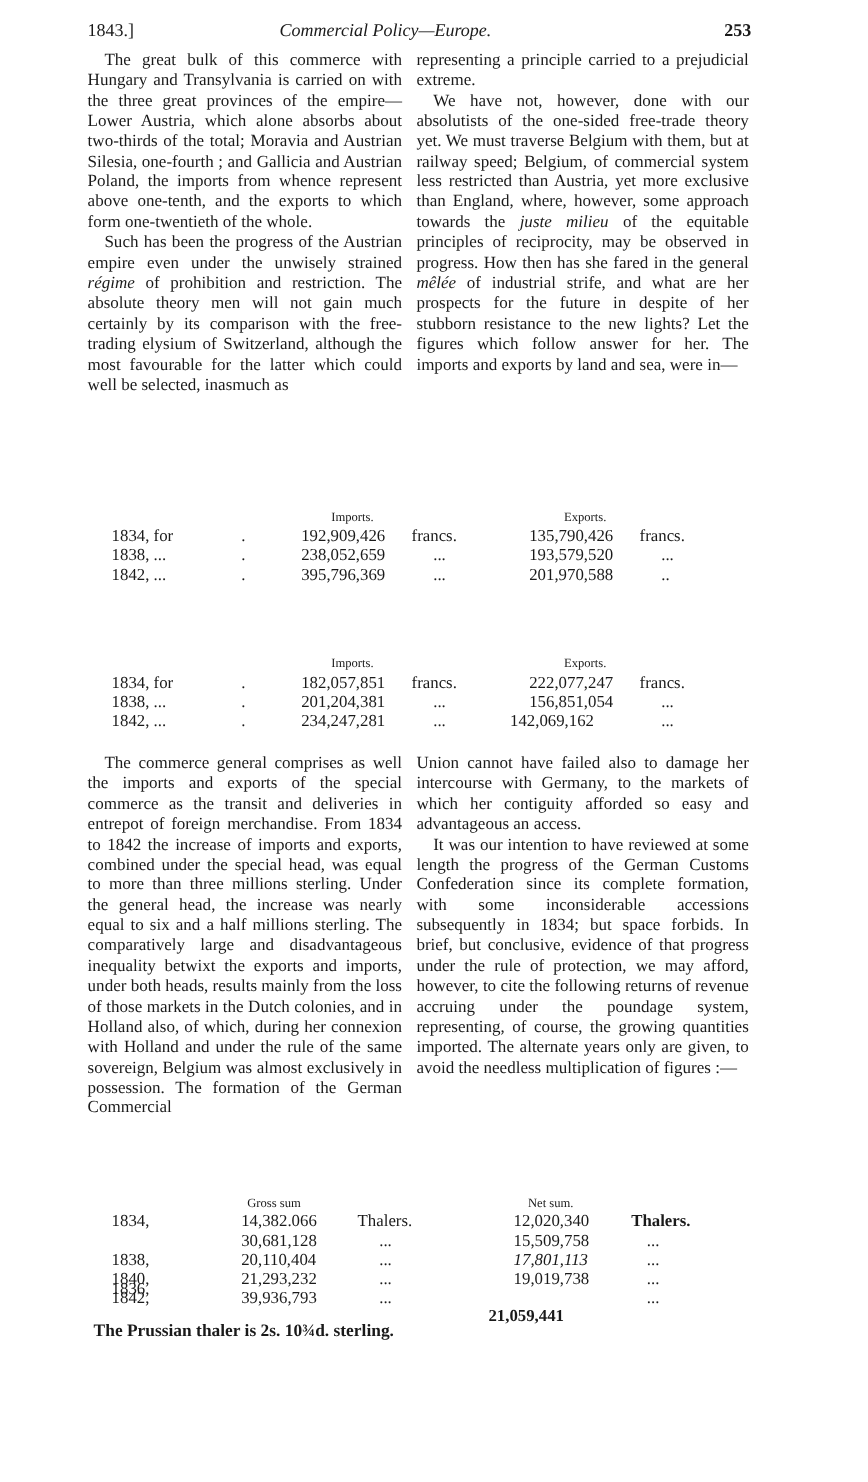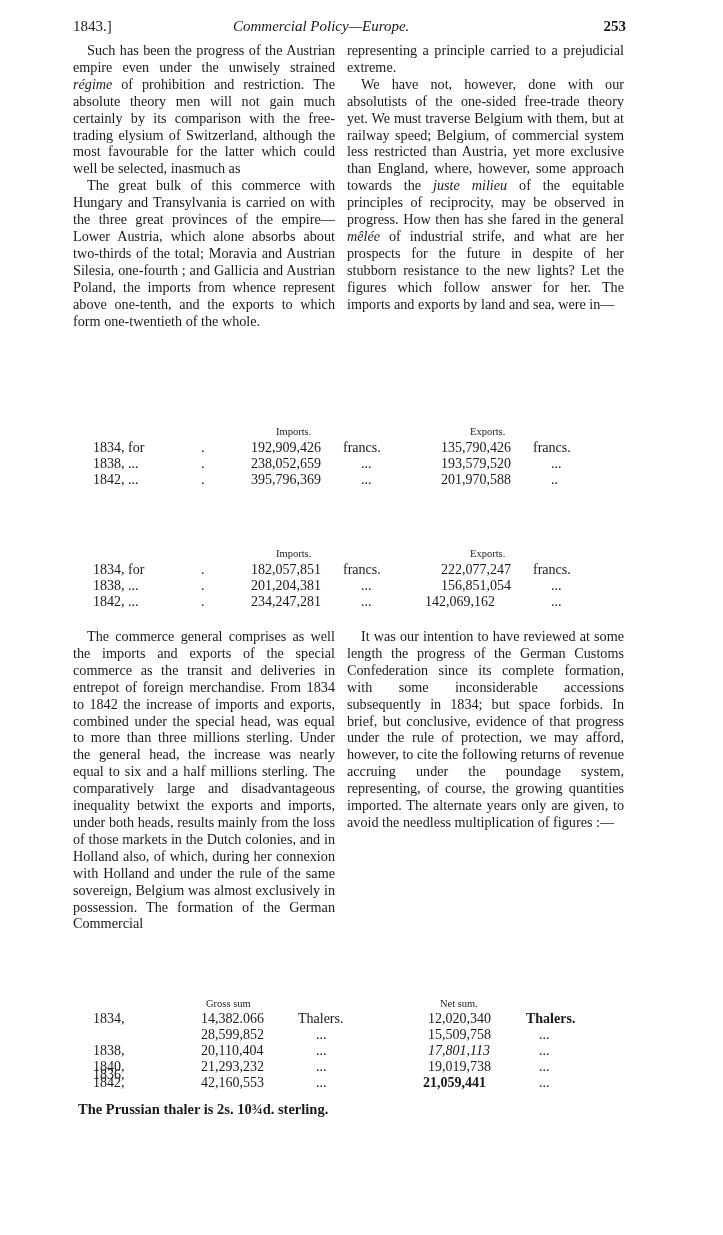--- a/index.html
+++ b/index.html
@@ -29,22 +29,22 @@
 
 <div class="page">
 
   <div class="hdr">
     <span class="left">1843.]</span>
     <span class="center">Commercial Policy—Europe.</span>
     <span class="right">253</span>
   </div>
 
   <div class="col col-l1">
+    <p class="ind">The great bulk of this commerce with Hungary and Transylvania is carried on with the three great provinces of the empire—Lower Austria, which alone absorbs about two-thirds of the total; Moravia and Austrian Silesia, one-fourth ; and Gallicia and Austrian Poland, the imports from whence represent above one-tenth, and the exports to which form one-twentieth of the whole.</p>
     <p class="ind" id="p-regime">Such has been the progress of the Austrian empire even under the unwisely strained <i>régime</i> of prohibition and restriction. The absolute theory men will not gain much certainly by its comparison with the free-trading elysium of Switzerland, although the most favourable for the latter which could well be selected, inasmuch as</p>
-    <p class="ind">The great bulk of this commerce with Hungary and Transylvania is carried on with the three great provinces of the empire—Lower Austria, which alone absorbs about two-thirds of the total; Moravia and Austrian Silesia, one-fourth ; and Gallicia and Austrian Poland, the imports from whence represent above one-tenth, and the exports to which form one-twentieth of the whole.</p>
   </div>
 
   <div class="col col-r1">
     <p>representing a principle carried to a prejudicial extreme.</p>
     <p class="ind" id="p-belgium">We have not, however, done with our absolutists of the one-sided free-trade theory yet. We must traverse Belgium with them, but at railway speed; Belgium, of commercial system less restricted than Austria, yet more exclusive than England, where, however, some approach towards the <i>juste milieu</i> of the equitable principles of reciprocity, may be observed in progress. How then has she fared in the general <i>mêlée</i> of industrial strife, and what are her prospects for the future in despite of her stubborn resistance to the new lights? Let the figures which follow answer for her. The imports and exports by land and sea, were in—</p>
   </div>
 
   <div class="tbl" style="left:73px; top:424px; width:560px;">
     <div class="row th" style="height:16px;">
       <span style="left:203px;">Imports.</span>
@@ -110,62 +110,63 @@
           <span style="left: 478px;">...</span>
         </div>
       </div>
   </div>
 
   <div class="col col-l2">
     <p class="ind">The commerce general comprises as well the imports and exports of the special commerce as the transit and deliveries in entrepot of foreign merchandise. From 1834 to 1842 the increase of imports and exports, combined under the special head, was equal to more than three millions sterling. Under the general head, the increase was nearly equal to six and a half millions sterling. The comparatively large and disadvantageous inequality betwixt the exports and imports, under both heads, results mainly from the loss of those markets in the Dutch colonies, and in Holland also, of which, during her connexion with Holland and under the rule of the same sovereign, Belgium was almost exclusively in possession. The formation of the German Commercial</p>
   </div>
 
   <div class="col col-r2">
+    <p>Union cannot have failed also to damage her intercourse with Germany, to the markets of which her contiguity afforded so easy and advantageous an access.</p>
     <p class="ind">It was our intention to have reviewed at some length the progress of the German Customs Confederation since its complete formation, with some inconsiderable accessions subsequently in 1834; but space forbids. In brief, but conclusive, evidence of that progress under the rule of protection, we may afford, however, to cite the following returns of revenue accruing under the poundage system, representing, of course, the growing quantities imported. The alternate years only are given, to avoid the needless multiplication of figures :—</p>
   </div>
 
   <div class="tbl" style="left:73px; top:996px; width:560px;">
     <div class="row th" style="height:15px;">
       <span style="left:133px;">Gross sum</span>
       <span style="left:367px;">Net sum.</span>
     </div>
     <div id="t3rows">
         <div class="row">
           <span style="left: 20px;">1834,</span>
           <span style="left: 128px;">14,382.066</span>
           <span style="left: 225px;">Thalers.</span>
           <span style="left: 355px;">12,020,340</span>
           <span class="b" style="left: 453px;">Thalers.</span>
         </div>
         <div class="row">
           <span style="left: 20px; margin-top: 40px;">1836,</span>
-          <span style="left: 128px;">28,599,852</span>
+          <span style="left: 128px;">30,681,128</span>
           <span style="left: 243px;">...</span>
           <span style="left: 355px;">15,509,758</span>
           <span style="left: 466px;">...</span>
         </div>
         <div class="row">
           <span style="left: 20px;">1838,</span>
           <span style="left: 128px;">20,110,404</span>
           <span style="left: 243px;">...</span>
           <span style="left: 355px; font-style: italic;">17,801,113</span>
           <span style="left: 466px;">...</span>
         </div>
         <div class="row">
           <span style="left: 20px;">1840,</span>
           <span style="left: 128px;">21,293,232</span>
           <span style="left: 243px;">...</span>
           <span style="left: 355px;">19,019,738</span>
           <span style="left: 466px;">...</span>
         </div>
         <div class="row">
           <span style="left: 20px;">1842,</span>
-          <span style="left: 128px;">42,160,553</span>
+          <span style="left: 128px;">39,936,793</span>
           <span style="left: 243px;">...</span>
-          <span class="b" style="left: 350px;">21,059,441</span>
+          <span class="b" style="left: 334px; margin-top: 15px;">21,059,441</span>
           <span style="left: 466px;">...</span>
         </div>
       </div>
   </div>
 
   <div class="full b" style="top:1101px; left:78px; font-size:14.5px;">The Prussian thaler is 2s. 10¾d. sterling.</div>
 
 </div>
 
 </body></html>

